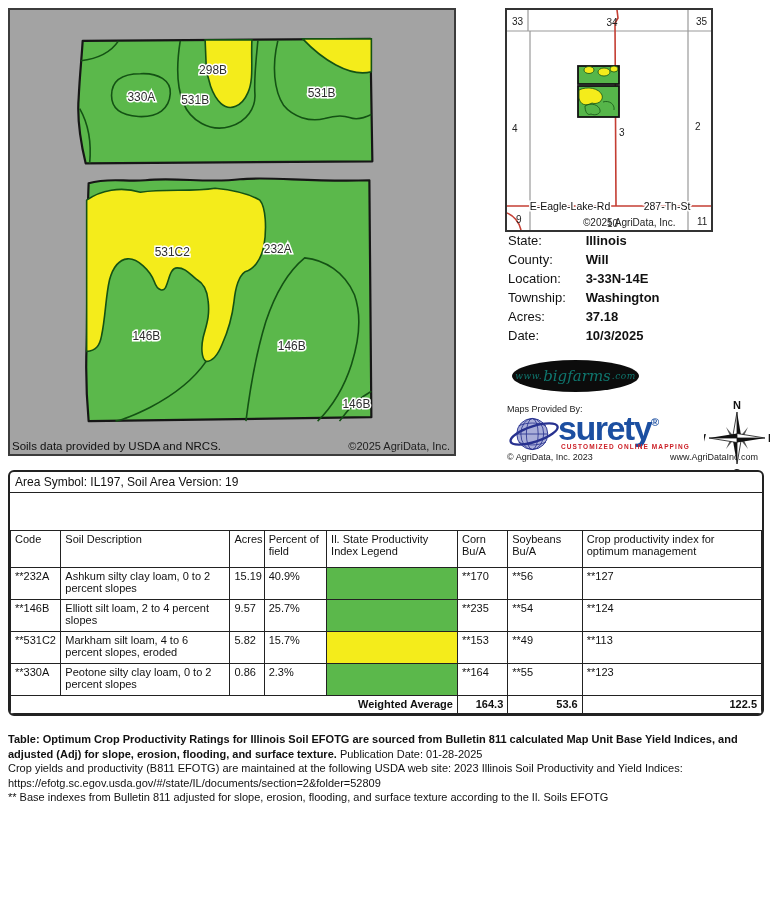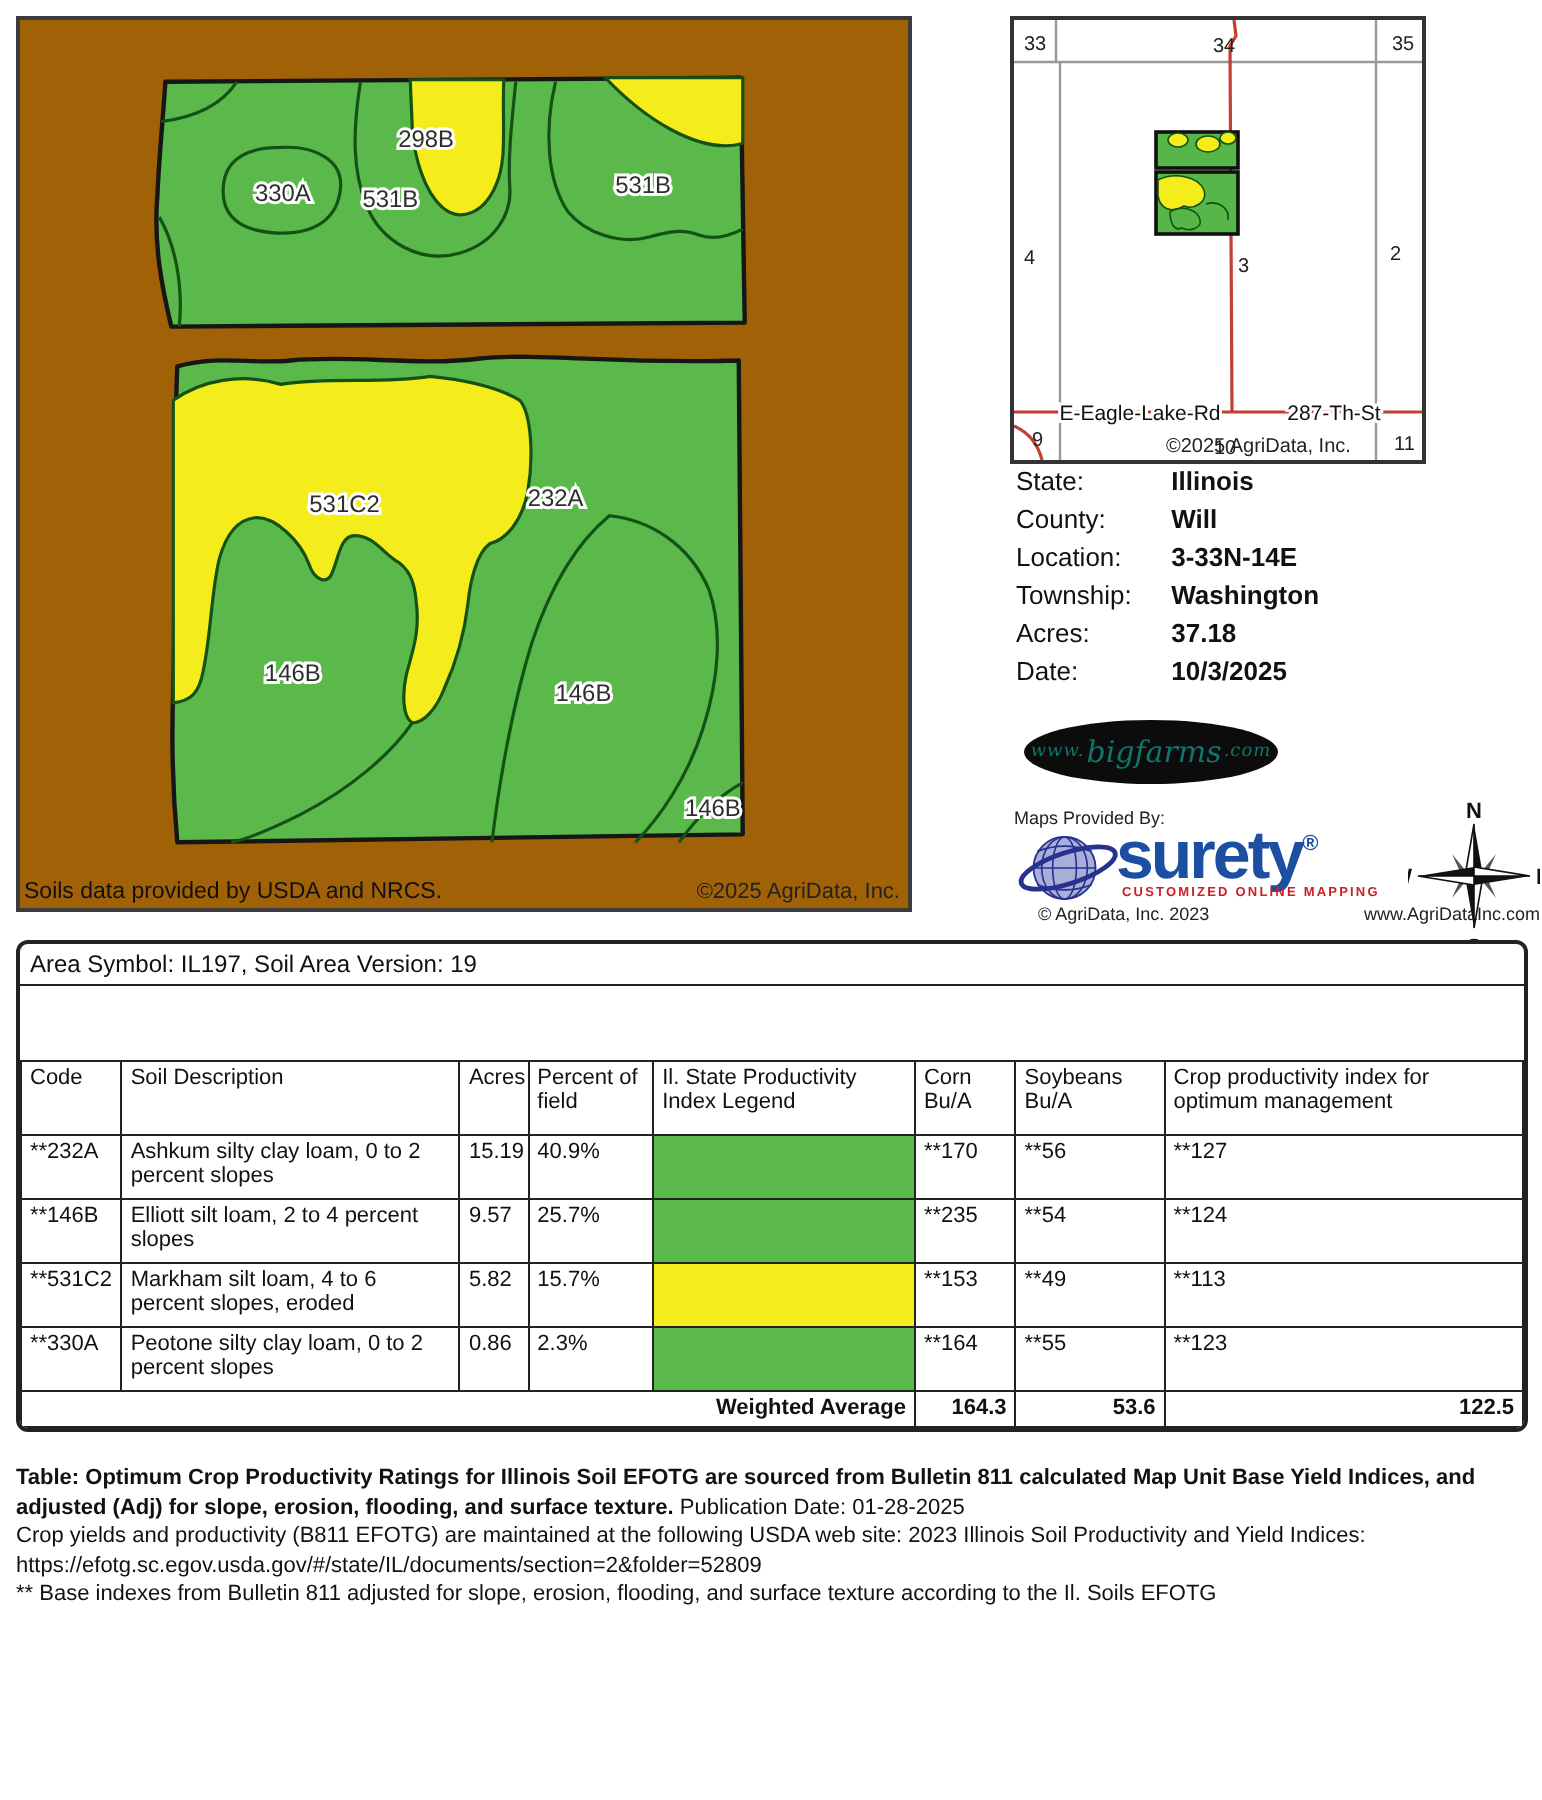--- a/index.html
+++ b/index.html
@@ -1,19 +1,19 @@
 <!DOCTYPE html>
 <html><head>
 <meta charset="utf-8">
 <style>
   html,body{margin:0;padding:0;background:#fff;}
   #page{position:relative;width:771px;height:900px;background:#fff;overflow:hidden;
         font-family:"Liberation Sans",sans-serif;color:#111;}
   
-  .map-box{position:absolute;left:8px;top:8px;width:444px;height:444px;border:2px solid #3c3c3c;background:#a16207;}
+  .map-box{position:absolute;left:8px;top:8px;width:444px;height:444px;border:2px solid #3c3c3c;background:#a3a3a3;}
   .map-copy{position:absolute;right:4px;bottom:2px;font-size:11px;color:#222;}
   .soils-note{position:absolute;left:12px;top:440px;font-size:11.5px;color:#111;}
   svg text.maplab{font-family:"Liberation Sans",sans-serif;font-size:12px;fill:#2e2e2e;
     stroke:#ffffff;stroke-width:3px;paint-order:stroke;font-weight:400;}
   
   .locator{position:absolute;left:505px;top:8px;width:204px;height:220px;border:2px solid #333;background:#fff;}
   .locator text{font-family:"Liberation Sans",sans-serif;fill:#222;}
   .locator text.sec{font-size:10px;}
   .locator text.road{font-size:10.5px;fill:#111;stroke:#fff;stroke-width:3px;paint-order:stroke;}
   .locator text.lcopy{font-size:10px;fill:#222;}
@@ -27,21 +27,21 @@
     font-family:"DejaVu Serif",serif;font-style:italic;}
   .bigfarms .sm{font-size:9px;letter-spacing:.5px;}
   .bigfarms .lg{font-size:15px;margin:0 1px;}
   
   .maps-by{position:absolute;left:507px;top:404px;font-size:9px;color:#222;}
   .surety-row{position:absolute;left:506px;top:413px;display:flex;align-items:flex-start;}
   .surety-word{font-size:34px;font-weight:bold;color:#1c4fa1;letter-spacing:-1.5px;line-height:30px;margin-left:-6px;}
   .surety-reg{font-size:11px;color:#1c4fa1;vertical-align:14px;font-weight:bold;}
   .surety-tag{position:absolute;left:561px;top:443px;font-size:6.5px;font-weight:bold;
     letter-spacing:1.1px;color:#cc2027;}
-  .agridata-line{position:absolute;left:507px;top:452px;width:251px;font-size:9px;color:#222;display:flex;justify-content:space-between;margin-left:12px;}
+  .agridata-line{position:absolute;left:507px;top:452px;width:251px;font-size:9px;color:#222;display:flex;justify-content:space-between;}
   
   .compass{position:absolute;left:704px;top:398px;}
   .compass text{font-family:"Liberation Sans",sans-serif;font-size:11px;font-weight:bold;fill:#111;}
   
   .tbl-wrap{position:absolute;left:8px;top:470px;width:752px;border:2px solid #222;border-radius:6px;overflow:hidden;background:#fff;}
   .area-bar{height:20px;line-height:20px;font-size:12px;padding-left:5px;border-bottom:1px solid #222;}
   table.soil{border-collapse:collapse;width:100%;table-layout:fixed;font-size:11px;margin-top:37px;}
   table.soil th,table.soil td{border:1px solid #222;padding:2px 4px;vertical-align:top;text-align:left;font-weight:normal;}
   table.soil th{height:32px;}
   td.c-num{text-align:right;}

